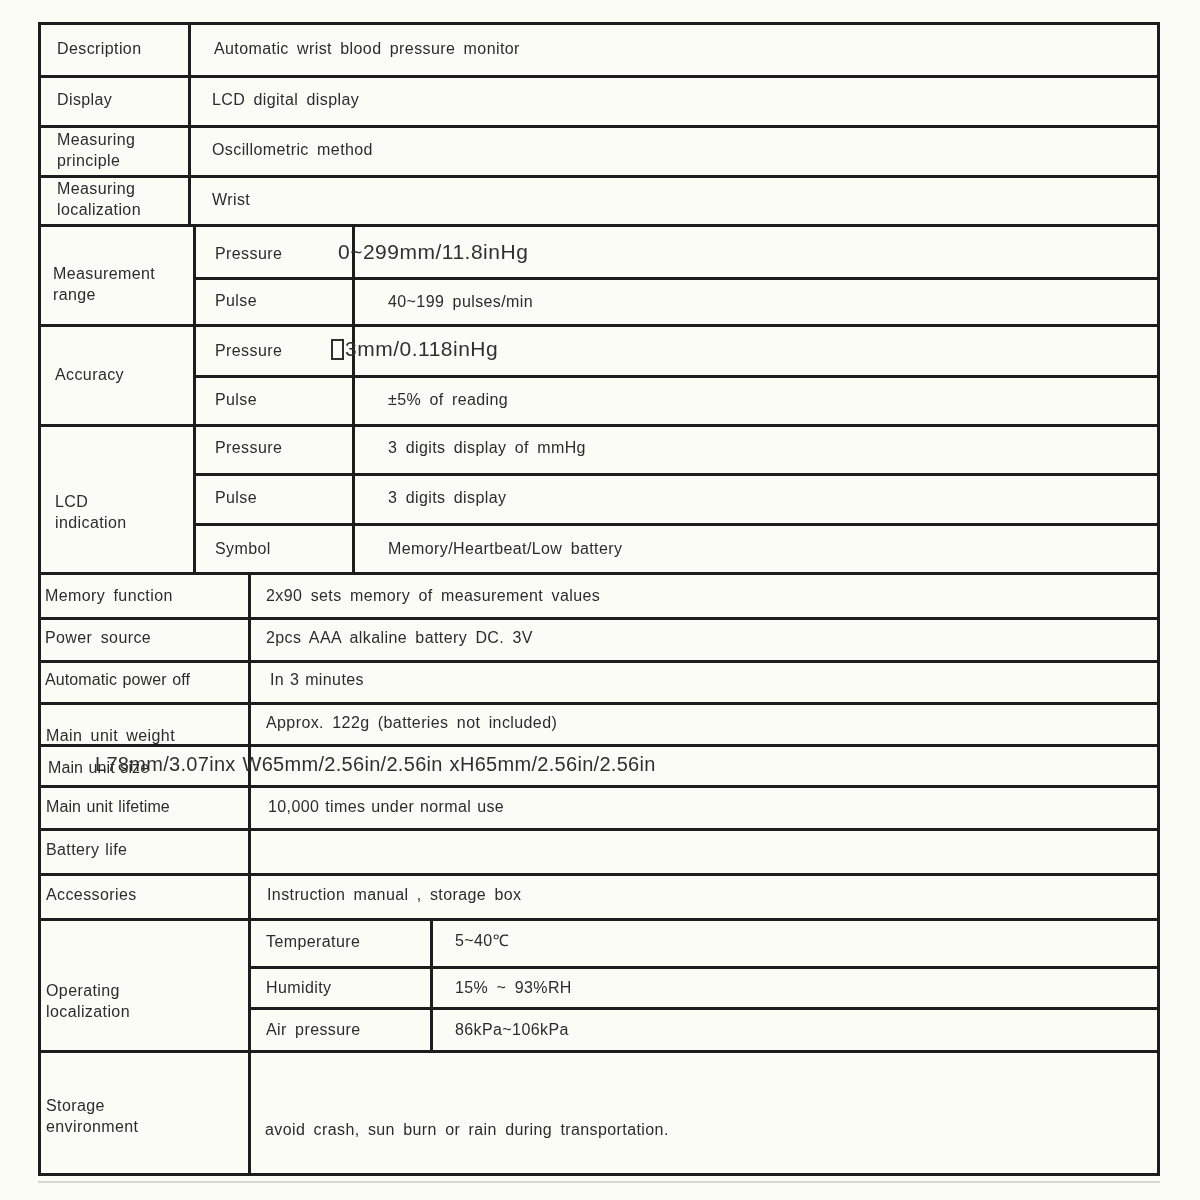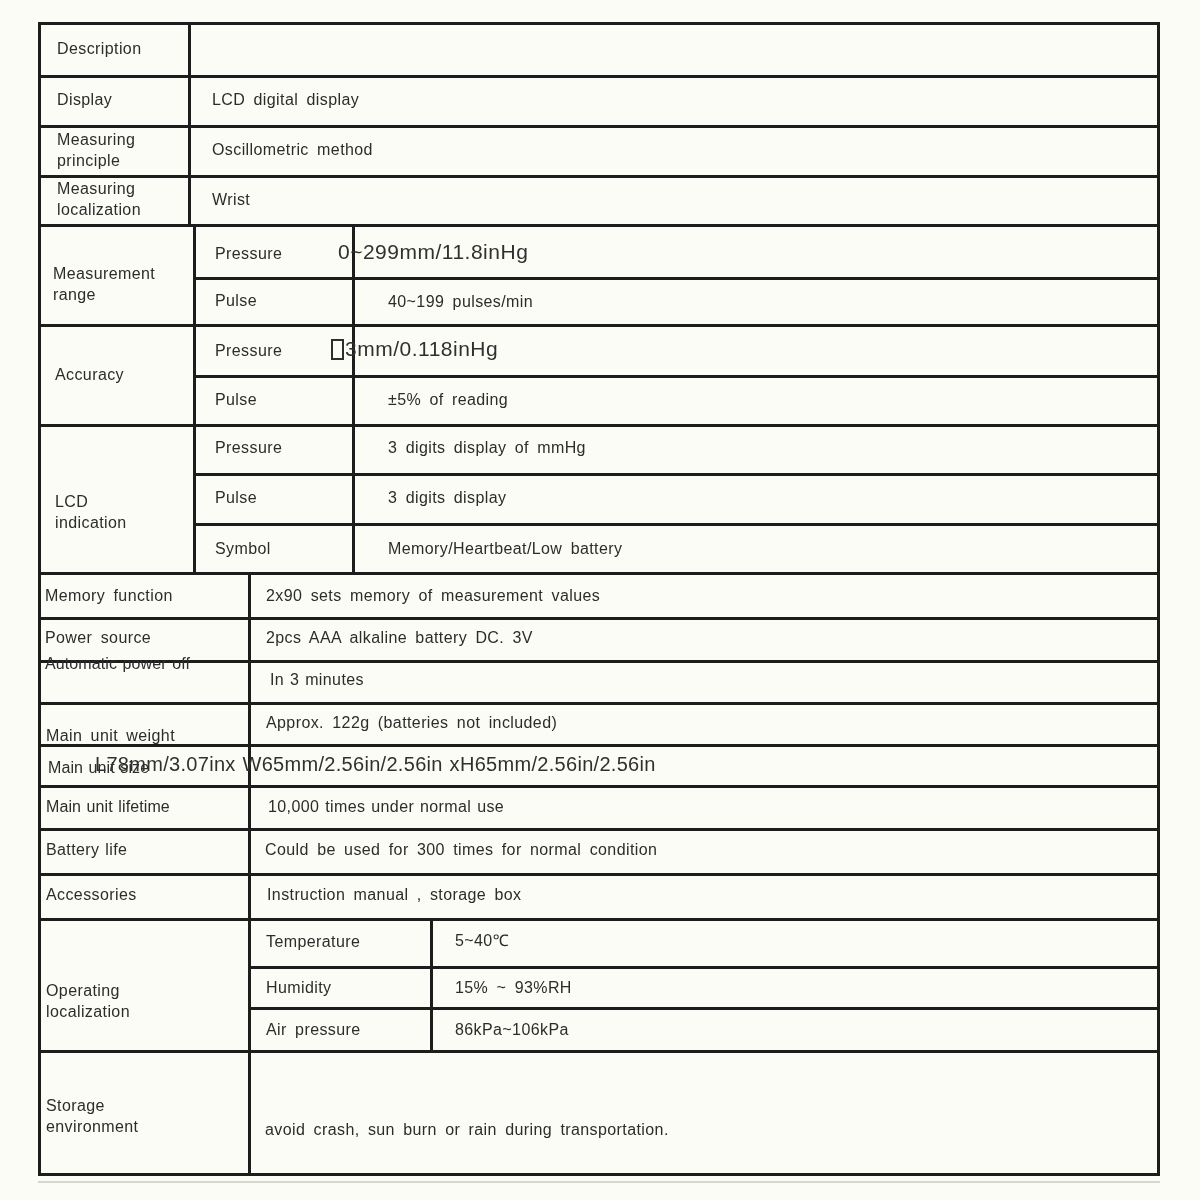--- a/index.html
+++ b/index.html
@@ -49,20 +49,21 @@
 
   <i class="vl" style="left:38px;top:22px;height:1154px"></i>
   <i class="vl" style="left:1157px;top:22px;height:1154px"></i>
   <i class="vl" style="left:188px;top:22px;height:205px"></i>
   <i class="vl" style="left:193px;top:224px;height:348px"></i>
   <i class="vl" style="left:352px;top:224px;height:348px"></i>
   <i class="vl" style="left:248px;top:572px;height:604px"></i>
   <i class="vl" style="left:430px;top:918px;height:132px"></i>
 
   <div class="t" style="left:57px;top:39px">Description</div>
+  <div class="t" style="left:214px;top:39px">Automatic wrist blood pressure monitor</div>
 
   <div class="t" style="left:57px;top:90px">Display</div>
   <div class="t" style="left:212px;top:90px">LCD digital display</div>
 
   <div class="t wrap" style="left:57px;top:129px;width:95px">Measuring principle</div>
   <div class="t" style="left:212px;top:140px">Oscillometric method</div>
 
   <div class="t wrap" style="left:57px;top:178px;width:105px">Measuring localization</div>
   <div class="t" style="left:212px;top:190px">Wrist</div>
 
@@ -85,34 +86,33 @@
   <div class="t" style="left:388px;top:488px">3 digits display</div>
   <div class="t" style="left:215px;top:539px">Symbol</div>
   <div class="t" style="left:388px;top:539px">Memory/Heartbeat/Low battery</div>
 
   <div class="t" style="left:45px;top:586px">Memory function</div>
   <div class="t" style="left:266px;top:586px">2x90 sets memory of measurement values</div>
 
   <div class="t" style="left:45px;top:628px">Power source</div>
   <div class="t" style="left:266px;top:628px">2pcs AAA alkaline battery DC. 3V</div>
 
-  <div class="t" style="left:45px;top:654px;letter-spacing:.1px;word-spacing:1px">Automatic power off</div>
+  <div class="t" style="left:45px;top:670px;letter-spacing:.1px;word-spacing:1px">Automatic power off</div>
   <div class="t" style="left:270px;top:670px;word-spacing:1px">In 3 minutes</div>
 
   <div class="t" style="left:46px;top:726px">Main unit weight</div>
   <div class="t" style="left:266px;top:713px">Approx. 122g (batteries not included)</div>
 
   <div class="t" style="left:48px;top:758px;letter-spacing:.1px;word-spacing:1px">Main unit size</div>
   <div class="t mid" style="left:95px;top:752px">L78mm/3.07inx W65mm/2.56in/2.56in xH65mm/2.56in/2.56in</div>
 
   <div class="t" style="left:46px;top:797px;letter-spacing:.1px;word-spacing:1px">Main unit lifetime</div>
   <div class="t" style="left:268px;top:797px;word-spacing:1px">10,000 times under normal use</div>
 
   <div class="t" style="left:46px;top:840px;word-spacing:1px">Battery life</div>
-  <div class="t" style="left:265px;top:840px">Could be used for 300 times for normal condition</div>
 
   <div class="t" style="left:46px;top:885px">Accessories</div>
   <div class="t" style="left:267px;top:885px">Instruction manual , storage box</div>
 
   <div class="t wrap" style="left:46px;top:980px;width:115px">Operating localization</div>
   <div class="t" style="left:266px;top:932px">Temperature</div>
   <div class="t" style="left:455px;top:931px">5~40℃</div>
   <div class="t" style="left:266px;top:978px">Humidity</div>
   <div class="t" style="left:455px;top:978px">15% ~ 93%RH</div>
   <div class="t" style="left:266px;top:1020px">Air pressure</div>

